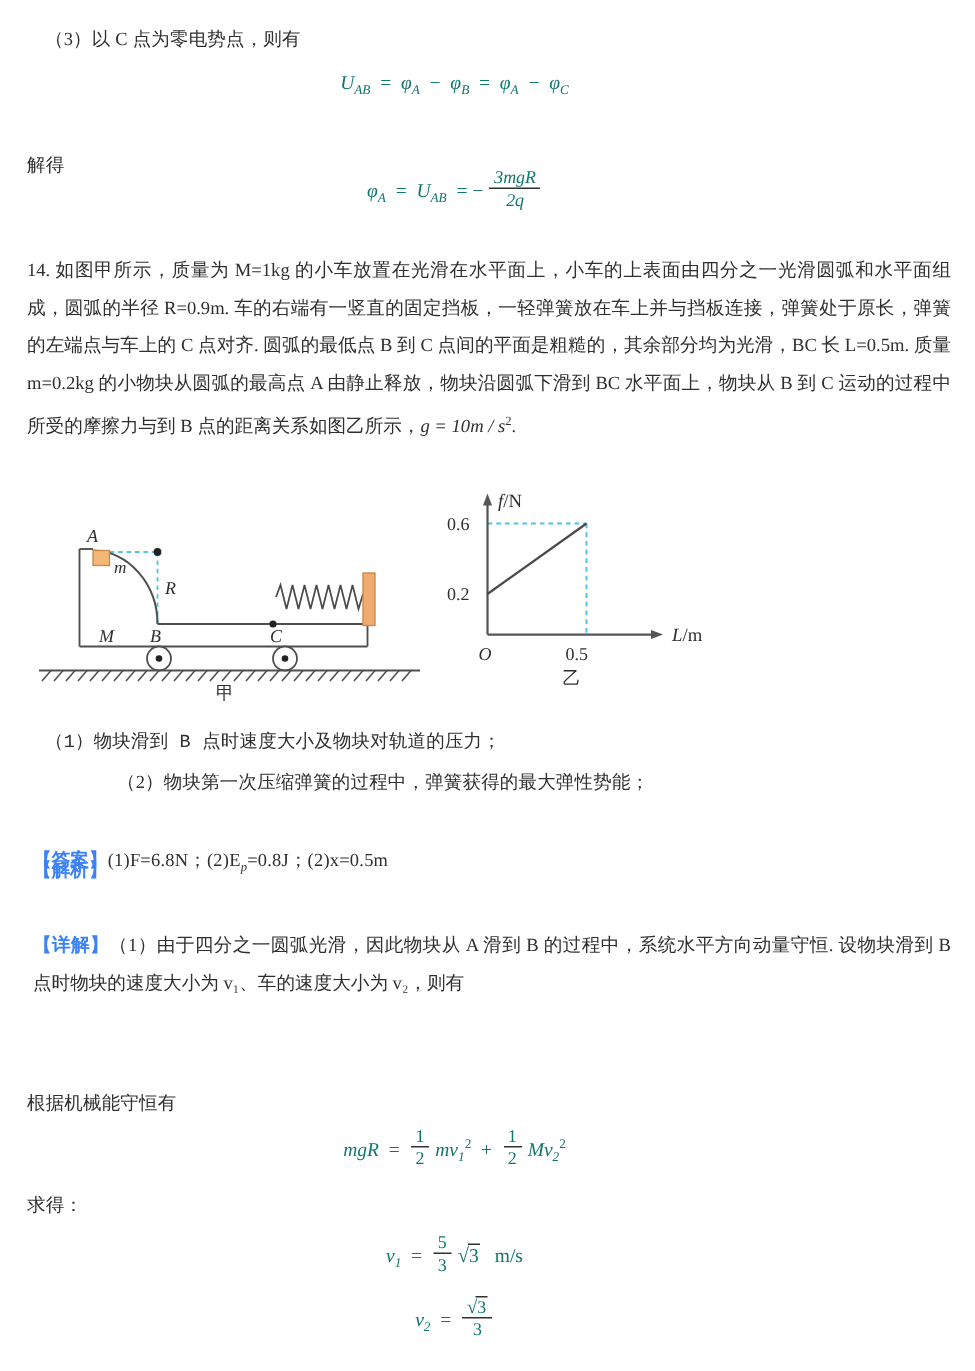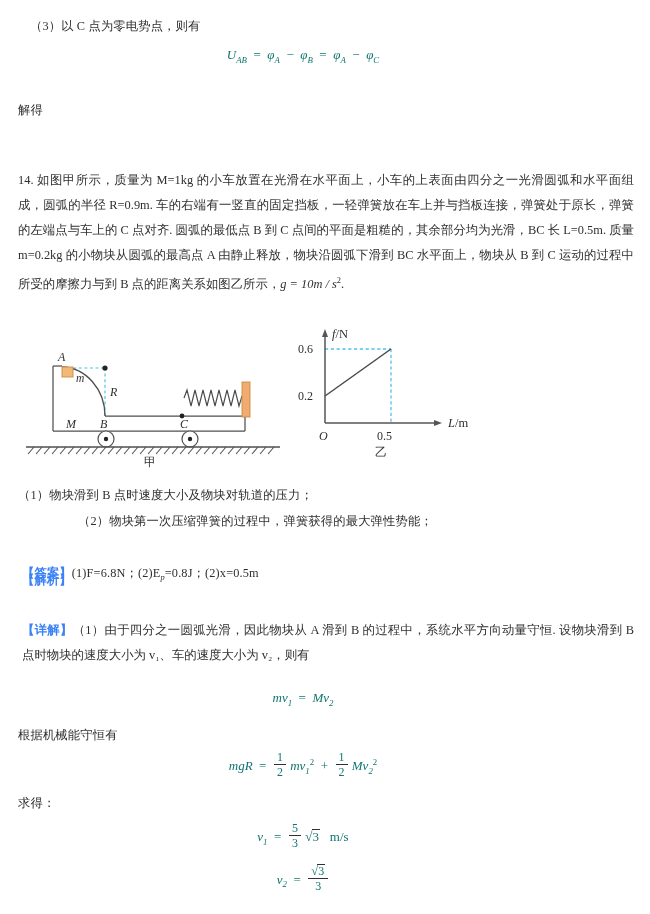--- a/index.html
+++ b/index.html
@@ -138,20 +138,30 @@
     <span>&nbsp;−&nbsp;</span>
     <span class="it">φ</span><span class="sub">B</span>
     <span>&nbsp;=&nbsp;</span>
     <span class="it">φ</span><span class="sub">A</span>
     <span>&nbsp;−&nbsp;</span>
     <span class="it">φ</span><span class="sub">C</span>
   </div>
 
   <div class="line" style="left:18px; top:86px;margin-top:16px;">解得</div>
 
+  <div class="formula" style="top:114px;">
+    <span class="it">φ</span><span class="sub">A</span>
+    <span>&nbsp;=&nbsp;</span>
+    <span class="it">U</span><span class="sub">AB</span>
+    <span>&nbsp;=&nbsp;−</span>
+    <span class="frac">
+      <span class="num it">3mgR</span>
+      <span class="den it">2q</span>
+    </span>
+  </div>
 
   <div class="body-para" style="top:168px;">
     <span>14. 如图甲所示，质量为 M=1kg 的小车放置在光滑在水平面上，小车的上表面由四分之一光滑圆弧和水平面组成，圆弧的半径 R=0.9m. 车的右端有一竖直的固定挡板，一轻弹簧放在车上并与挡板连接，弹簧处于原长，弹簧的左端点与车上的 C 点对齐. 圆弧的最低点 B 到 C 点间的平面是粗糙的，其余部分均为光滑，BC 长 L=0.5m. 质量 m=0.2kg 的小物块从圆弧的最高点 A 由静止释放，物块沿圆弧下滑到 BC 水平面上，物块从 B 到 C 运动的过程中所受的摩擦力与到 B 点的距离关系如图乙所示，</span><span class="it">g = 10m / s</span><span class="sup">2</span><span>.</span>
   </div>
 
   <div class="fig-jia">
     <svg width="272" height="128" viewBox="0 0 272 128">
 
       <g stroke="#4fc3e8" stroke-width="1.2" stroke-dasharray="3,2.6" fill="none">
         <line x1="44" y1="32" x2="87" y2="32"></line>
@@ -262,38 +272,33 @@
       </text>
 
       <text x="2" y="31" font-family="Liberation Serif, serif" font-size="12" fill="#2f2f2f">0.6</text>
       <text x="2" y="78" font-family="Liberation Serif, serif" font-size="12" fill="#2f2f2f">0.2</text>
       <text x="81" y="118" font-family="Liberation Serif, serif" font-size="12" fill="#2f2f2f">0.5</text>
       <text x="23" y="118" font-family="Liberation Serif, serif" font-size="12" font-style="italic" fill="#2f2f2f">O</text>
     </svg>
     <div class="fig-label" style="left:55px; top:122px;">乙</div>
   </div>
 
-  <div class="line" style="left:18px; top:487px;">（1）物块滑到 B 点时速度大小及物块对轨道的压力；</div>
+  <div class="line" style="left:30px; top:487px;font-family:Liberation Mono, monospace;">（1）物块滑到 B 点时速度大小及物块对轨道的压力；</div>
   <div class="line" style="left:30px; top:513px;margin-left:48px;">（2）物块第一次压缩弹簧的过程中，弹簧获得的最大弹性势能；</div>
 
   <div class="line" style="left:22px; top:565px;">
     <span class="blue-tag">【答案】</span><span>(1)F=6.8N；</span><span>(2)E</span><span class="sub">p</span><span>=0.8J；</span><span>(2)x=0.5m</span>
   </div>
 
   <div class="line blue-tag" style="left:22px; top:572px;">【解析】</div>
 
   <div class="body-para" style="left:22px; top:618px; width:612px;">
     <span class="blue-tag">【详解】</span><span>（1）由于四分之一圆弧光滑，因此物块从 A 滑到 B 的过程中，系统水平方向动量守恒. 设物块滑到 B 点时物块的速度大小为 v₁、车的速度大小为 v₂，则有</span>
   </div>
 
-  <div class="formula" style="top:690px;">
-    <span class="it">mv</span><span class="sub">1</span>
-    <span>&nbsp;=&nbsp;</span>
-    <span class="it">Mv</span><span class="sub">2</span>
-  </div>
 
   <div class="line" style="left:18px; top:727px;">根据机械能守恒有</div>
 
   <div class="formula" style="top:753px;">
     <span class="it">mgR</span>
     <span>&nbsp;=&nbsp;</span>
     <span class="frac">
       <span class="num">1</span>
       <span class="den">2</span>
     </span>

